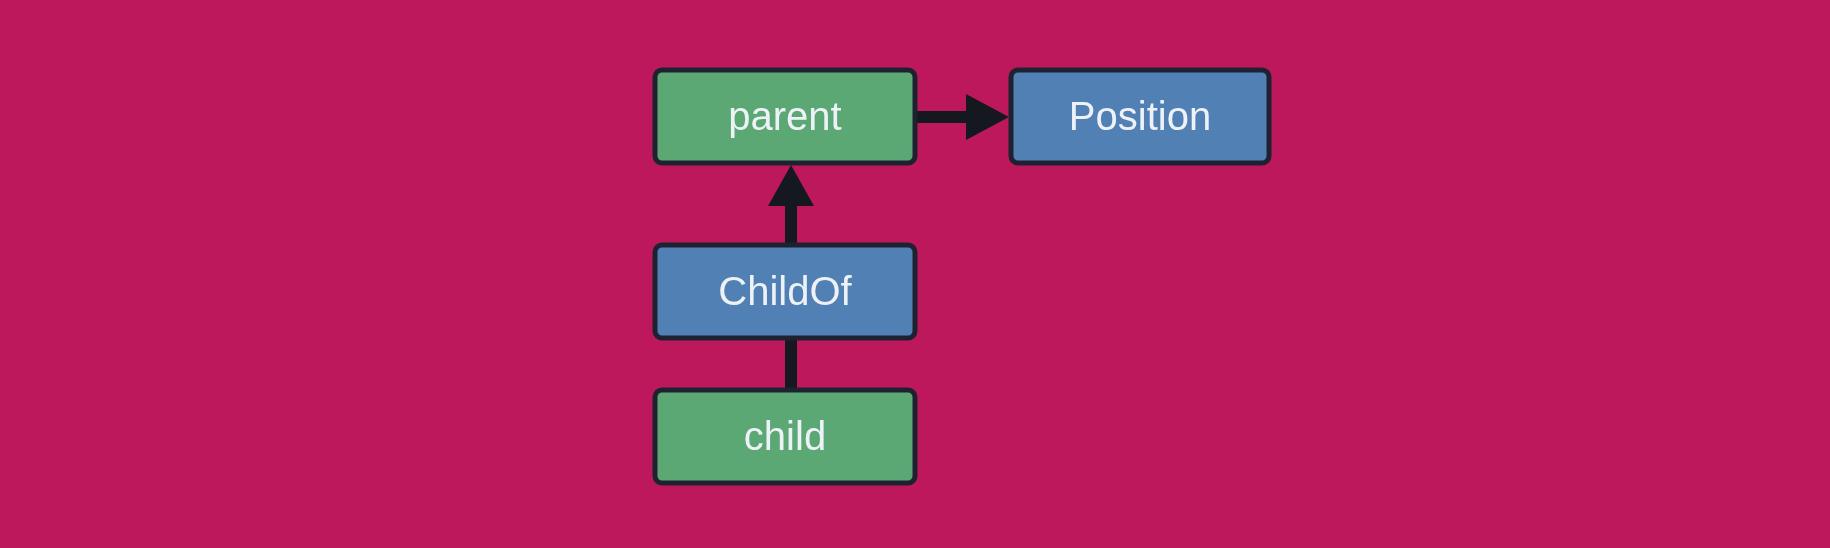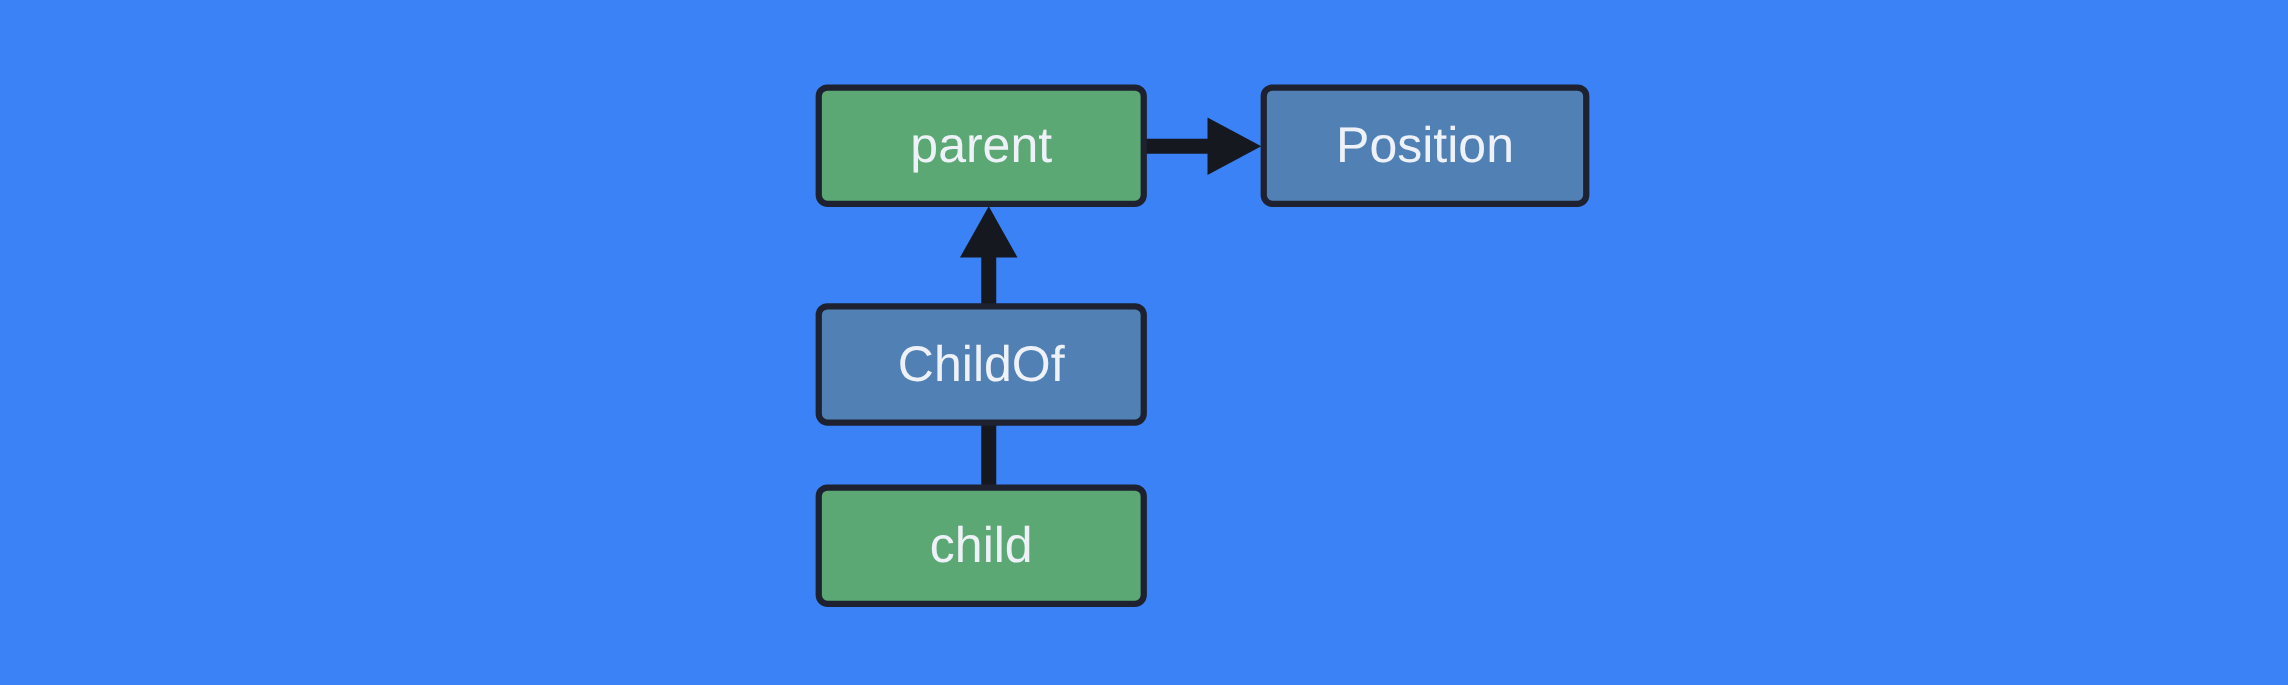--- a/index.html
+++ b/index.html
@@ -8,21 +8,21 @@
     padding: 0;
     background: #ffffff;
   }
   body {
     font-family: "Liberation Sans", sans-serif;
   }
   #canvas {
     position: relative;
     width: 1830px;
     height: 548px;
-    background: #3b82f6;
+    background: #be185d;
     overflow: hidden;
   }
   #diagram-svg {
     position: absolute;
     left: 0;
     top: 0;
     width: 1830px;
     height: 548px;
     display: block;
   }

